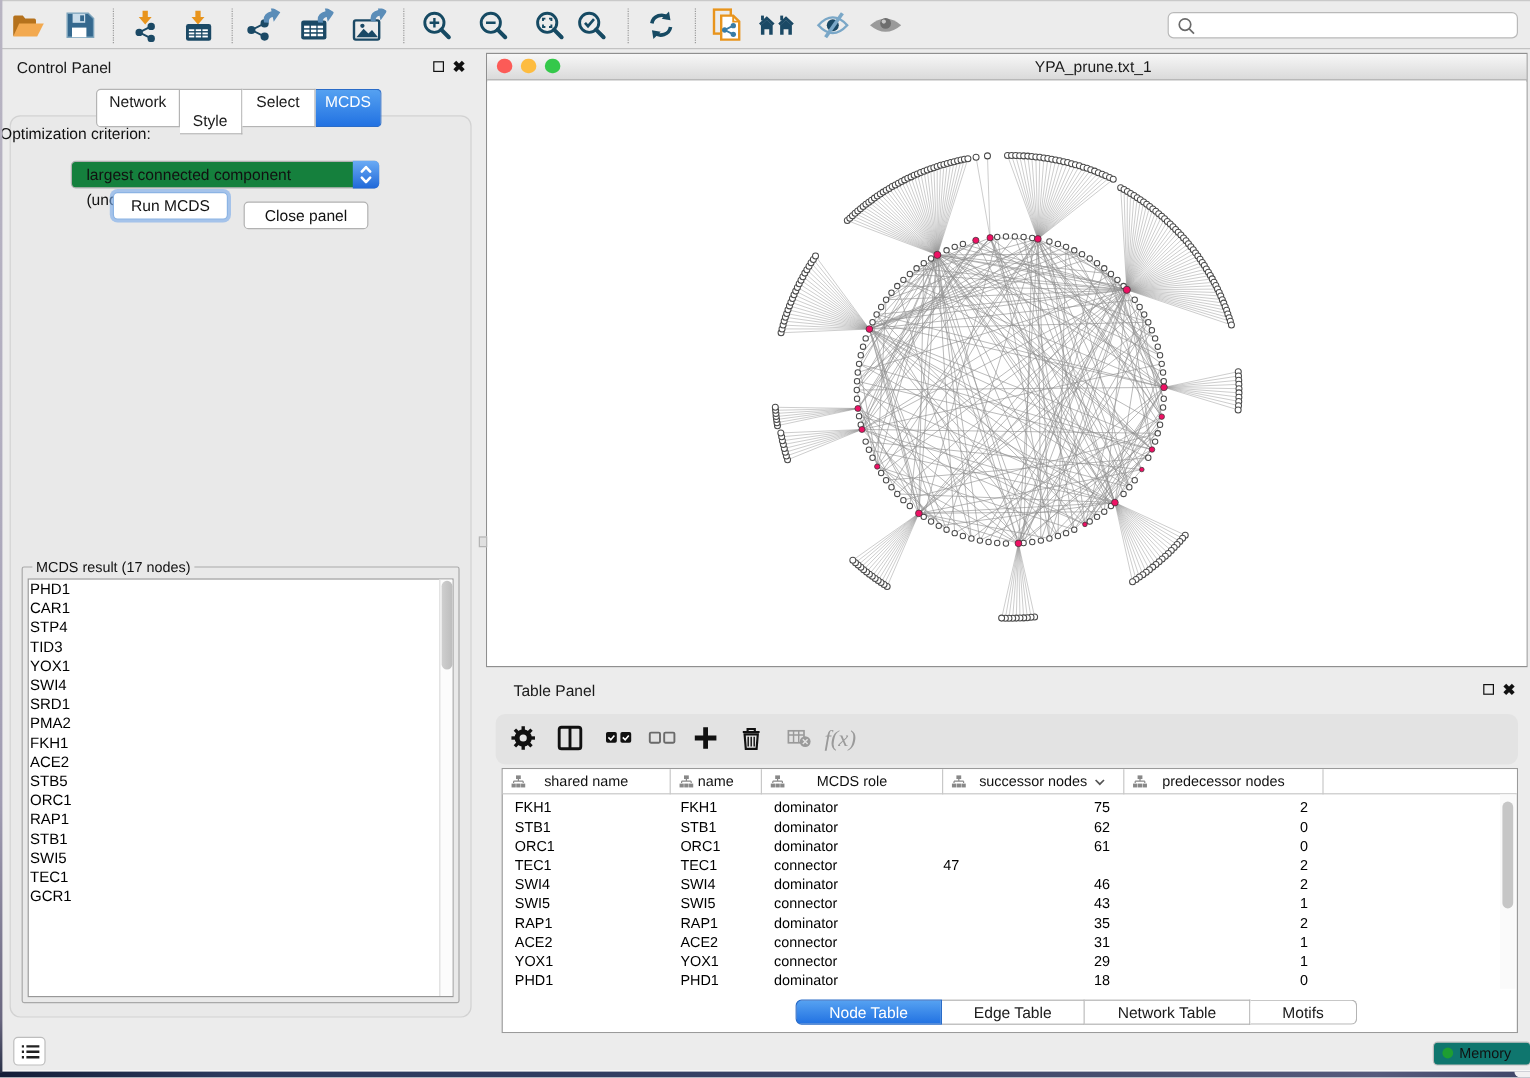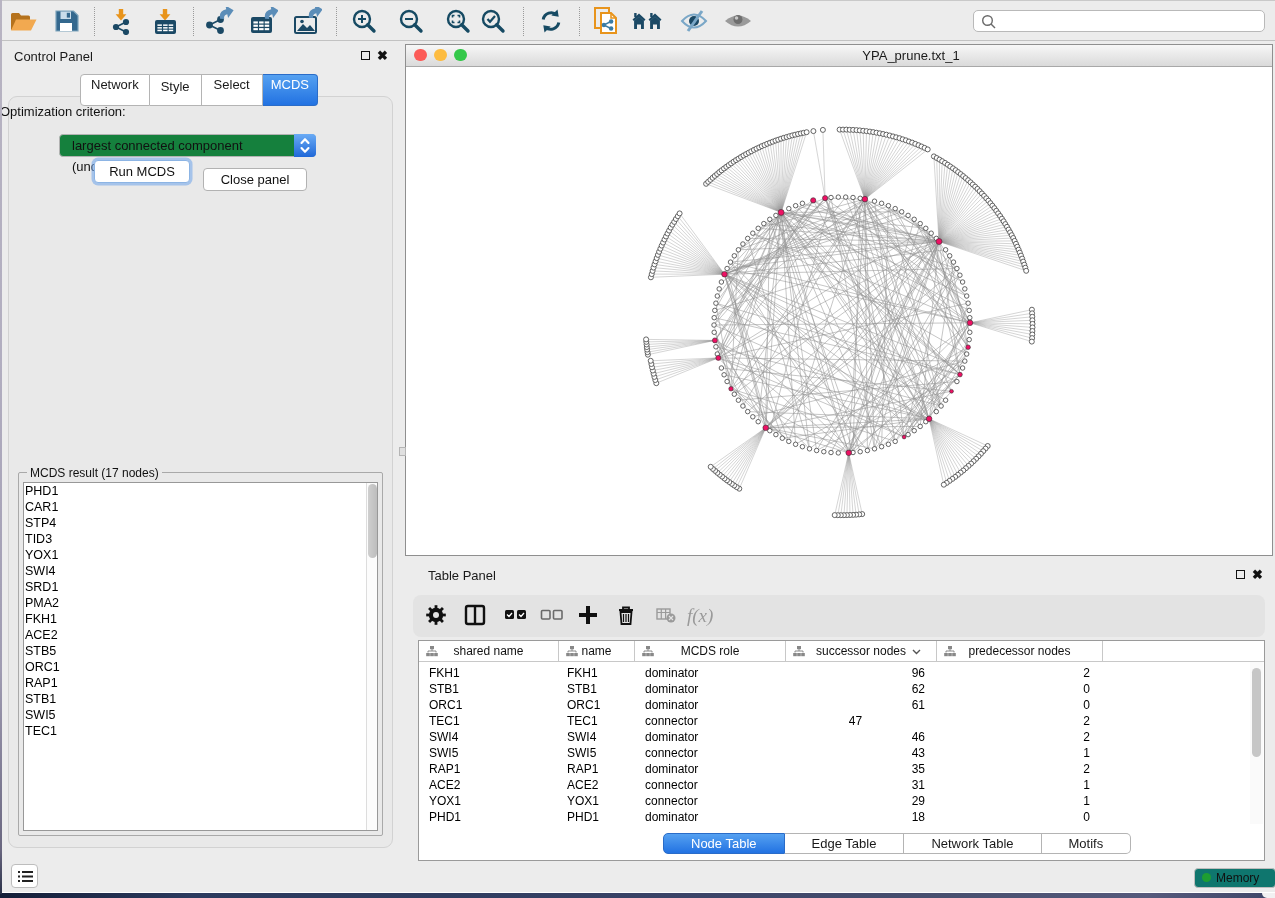--- a/index.html
+++ b/index.html
@@ -6,21 +6,21 @@
 #toolbar{position:absolute;left:0;top:0;width:1275px;height:41px;background:#ececec;border-top:1px solid #c9c9c9;border-bottom:1px solid #c2c2c2}
 .tsep{position:absolute;top:6px;height:29px;width:0;border-left:1px dotted #9a9a9a}
 .ticon{position:absolute;top:7px}
 #search{position:absolute;left:973px;top:10px;width:292px;height:22px;border:1px solid #b9b9b9;border-radius:5px;background:#fff}
 
 #cp-title{position:absolute;left:14px;top:49px;font-size:13px;color:#1a1a1a}
 #cp-max{position:absolute;left:361px;top:51px;width:9px;height:9px;border:1.5px solid #111}
 #cp-close{position:absolute;left:377px;top:48px;font-size:13px;font-weight:bold;color:#111}
 #tabpanel{position:absolute;left:8px;top:96px;width:385px;height:752px;background:#e9e9e9;border:1px solid #d2d2d2;border-radius:9px}
 .tabs{position:absolute;left:80px;top:74px;height:32px;display:flex;font-size:13px}
-.tab{background:#fff;border:1px solid #b4b4b4;border-left:none;padding:4px 11px;color:#1a1a1a;line-height:15px}
+.tab{background:#fff;border:1px solid #b4b4b4;border-left:none;padding:18px 11px;color:#1a1a1a;line-height:15px}
 .tab:nth-child(1){padding:2px 10px}
 .tab:nth-child(3){padding:2px 12px}
 .tab:nth-child(4){padding:2px 8px}
 .tab.first{border-left:1px solid #b4b4b4;border-radius:4px 0 0 4px}
 .tab.sel{background:linear-gradient(#55a1f1,#2272e2);color:#fff;border-color:#2a6cc8;border-radius:0 4px 4px 0}
 #optlabel{position:absolute;left:0;top:104px;width:401px;text-align:left;font-size:13px;color:#111}
 #dropdown{position:absolute;left:59px;top:134px;width:257px;height:23px;background:#15803d;border:1px solid #b2b2b2;border-radius:4px;font-size:13px;color:#111;line-height:21px;padding-left:12px}
 #ddbtn{position:absolute;right:-1px;top:-1px;width:22px;height:23px;border-radius:0 4px 4px 0;background:linear-gradient(#6aabf5,#2068d8)}
 .btn{position:absolute;height:23px;background:#fff;border:1px solid #b2b2b2;border-radius:4px;font-size:13px;color:#111;text-align:center;line-height:21px}
 #runbtn{left:94px;top:160px;width:96px;box-shadow:0 0 0 2.5px rgba(120,170,235,.6);border-color:#8cb4e4}
@@ -214,20 +214,21 @@
       <div class="mitem">SRD1</div>
       <div class="mitem">PMA2</div>
       <div class="mitem">FKH1</div>
       <div class="mitem">ACE2</div>
       <div class="mitem">STB5</div>
       <div class="mitem">ORC1</div>
       <div class="mitem">RAP1</div>
       <div class="mitem">STB1</div>
       <div class="mitem">SWI5</div>
       <div class="mitem">TEC1</div>
+      <div class="mitem">GCR1</div>
 <div id="mscroll">
         <div id="mthumb"></div>
       </div>
     </div>
   </div>
 <div id="netwin">
  <div id="nettitle">
   <div class="tl" style="left:8px;background:#fc5b57"></div>
   <div class="tl" style="left:28px;background:#fdbc40"></div>
   <div class="tl" style="left:48px;background:#34c84a"></div>
@@ -630,42 +631,42 @@
           <rect x="0.2" y="7" width="3.6" height="3.2" fill="#888"></rect>
           <rect x="4.2" y="7" width="3.6" height="3.2" fill="#888"></rect>
           <rect x="8.2" y="7" width="3.6" height="3.2" fill="#888"></rect>
         </svg>predecessor nodes</div>
       <div class="hcell" style="left:684px;width:159px;border-right:none"></div>
     </div>
     <div class="trow" style="top:24px">
       <div class="tc" style="left:10px">FKH1</div>
       <div class="tc" style="left:148px">FKH1</div>
       <div class="tc" style="left:226px">dominator</div>
-      <div class="tc" style="left:367px;width:139px;text-align:right">96</div>
+      <div class="tc" style="left:367px;width:139px;text-align:right">75</div>
       <div class="tc" style="left:518px;width:153px;text-align:right">2</div>
     </div>
     <div class="trow" style="top:40px">
       <div class="tc" style="left:10px">STB1</div>
       <div class="tc" style="left:148px">STB1</div>
       <div class="tc" style="left:226px">dominator</div>
       <div class="tc" style="left:367px;width:139px;text-align:right">62</div>
       <div class="tc" style="left:518px;width:153px;text-align:right">0</div>
     </div>
     <div class="trow" style="top:56px">
       <div class="tc" style="left:10px">ORC1</div>
       <div class="tc" style="left:148px">ORC1</div>
       <div class="tc" style="left:226px">dominator</div>
       <div class="tc" style="left:367px;width:139px;text-align:right">61</div>
       <div class="tc" style="left:518px;width:153px;text-align:right">0</div>
     </div>
     <div class="trow" style="top:72px">
       <div class="tc" style="left:10px">TEC1</div>
       <div class="tc" style="left:148px">TEC1</div>
       <div class="tc" style="left:226px">connector</div>
-      <div class="tc" style="left:367px;width:139px;text-align:center">47</div>
+      <div class="tc" style="left:367px;width:139px;text-align:left">47</div>
       <div class="tc" style="left:518px;width:153px;text-align:right">2</div>
     </div>
     <div class="trow" style="top:88px">
       <div class="tc" style="left:10px">SWI4</div>
       <div class="tc" style="left:148px">SWI4</div>
       <div class="tc" style="left:226px">dominator</div>
       <div class="tc" style="left:367px;width:139px;text-align:right">46</div>
       <div class="tc" style="left:518px;width:153px;text-align:right">2</div>
     </div>
     <div class="trow" style="top:104px">

